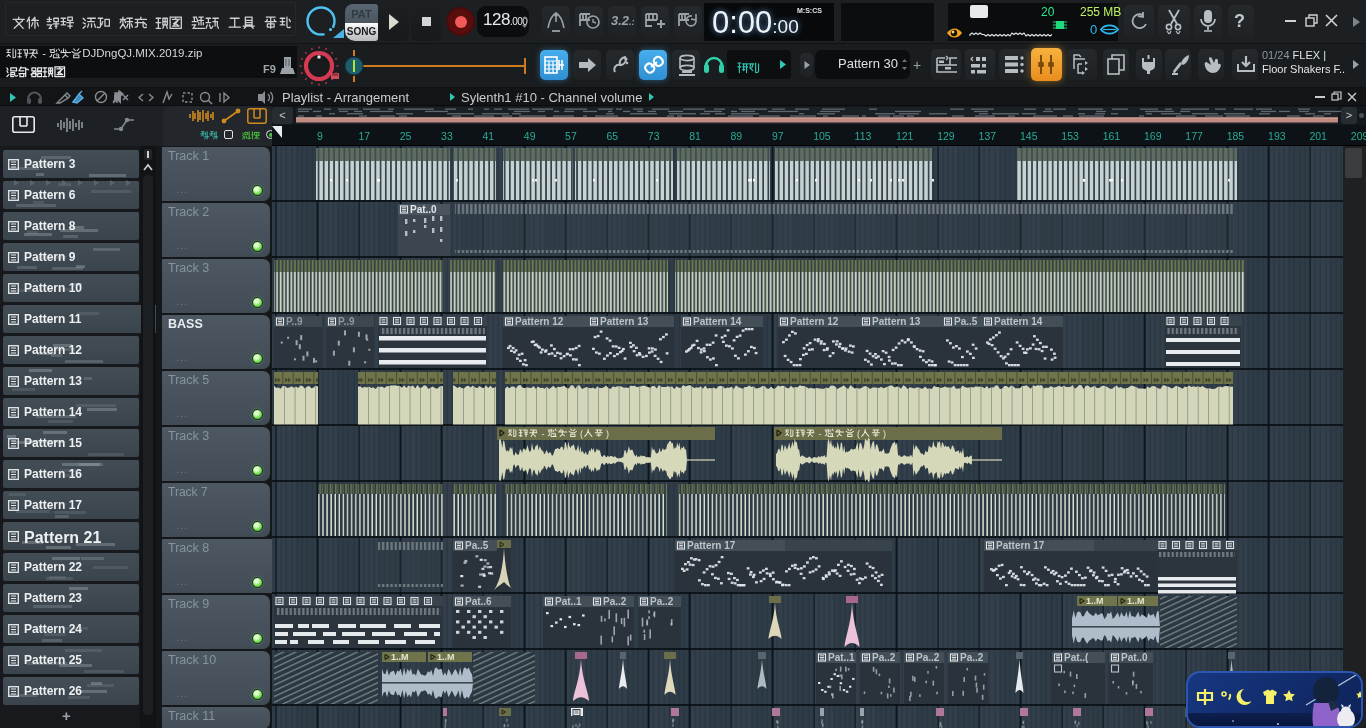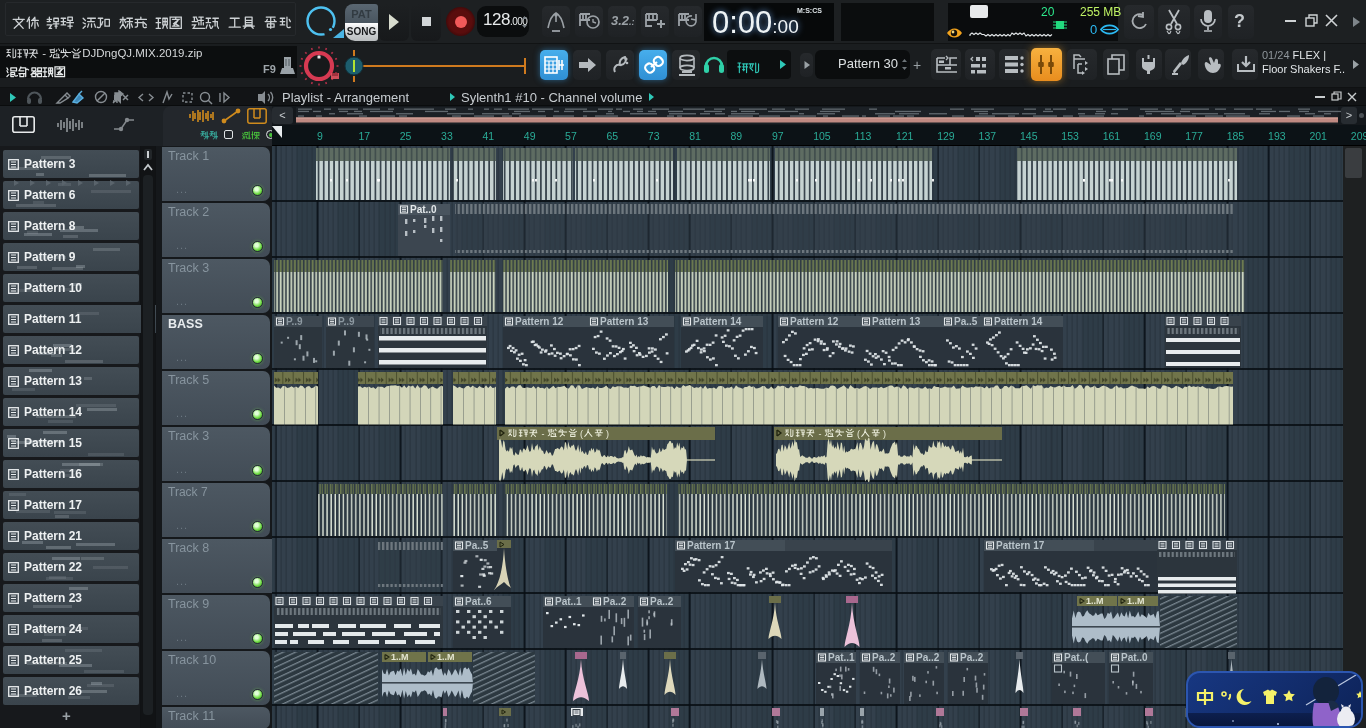--- a/index.html
+++ b/index.html
@@ -732,21 +732,21 @@
 <div class="abs" style="left:21px;top:7px;color:#eef1f2;font-size:12px;font-weight:bold">Pattern 17</div>
     </div>
     <div class="abs" style="left:3px;top:522px;width:136px;height:28px;background:linear-gradient(180deg,#434d55,#3a444c);border-radius:2px;overflow:hidden">
       <div class="abs" style="left:43px;top:24px;width:25px;height:2.5px;background:rgba(190,200,205,0.3)"></div>
       <div class="abs" style="left:73px;top:21px;width:39px;height:2.5px;background:rgba(190,200,205,0.3)"></div>
       <div class="abs" style="left:19px;top:19px;width:21px;height:2.5px;background:rgba(190,200,205,0.3)"></div>
 <svg class="abs" style="left:5px;top:9px" width="11" height="11" viewBox="0 0 11 11">
         <rect x="0.7" y="0.7" width="9.6" height="9.6" fill="none" stroke="#e8ecee" stroke-width="1.3"></rect>
         <path d="M3 3 H8 M3 5.5 H8 M3 8 H8" stroke="#e8ecee" stroke-width="1.2"></path>
       </svg>
-<div class="abs" style="left:21px;top:7px;color:#eef1f2;font-size:12px;font-weight:bold">Pattern 21</div>
+<div class="abs" style="left:21px;top:7px;color:#eef1f2;font-size:16px;font-weight:bold">Pattern 21</div>
     </div>
     <div class="abs" style="left:3px;top:553px;width:136px;height:28px;background:linear-gradient(180deg,#434d55,#3a444c);border-radius:2px;overflow:hidden">
       <div class="abs" style="left:78px;top:4px;width:23px;height:2.5px;background:rgba(190,200,205,0.22)"></div>
       <div class="abs" style="left:49px;top:4px;width:28px;height:2.5px;background:rgba(190,200,205,0.3)"></div>
       <div class="abs" style="left:46px;top:23px;width:17px;height:2.5px;background:rgba(190,200,205,0.14)"></div>
       <div class="abs" style="left:43px;top:24px;width:27px;height:2.5px;background:rgba(190,200,205,0.14)"></div>
       <div class="abs" style="left:90px;top:13px;width:35px;height:2.5px;background:rgba(190,200,205,0.14)"></div>
 <svg class="abs" style="left:5px;top:9px" width="11" height="11" viewBox="0 0 11 11">
         <rect x="0.7" y="0.7" width="9.6" height="9.6" fill="none" stroke="#e8ecee" stroke-width="1.3"></rect>
         <path d="M3 3 H8 M3 5.5 H8 M3 8 H8" stroke="#e8ecee" stroke-width="1.2"></path>

